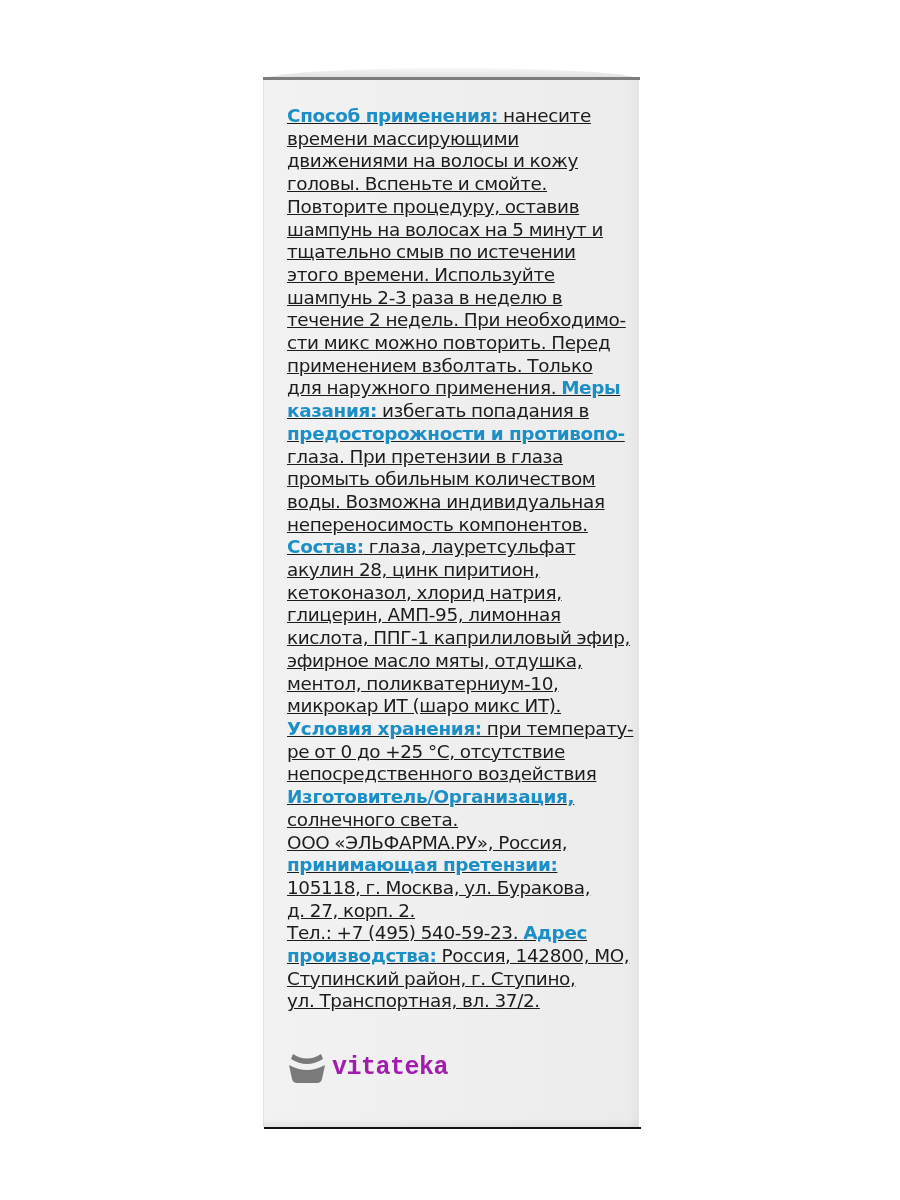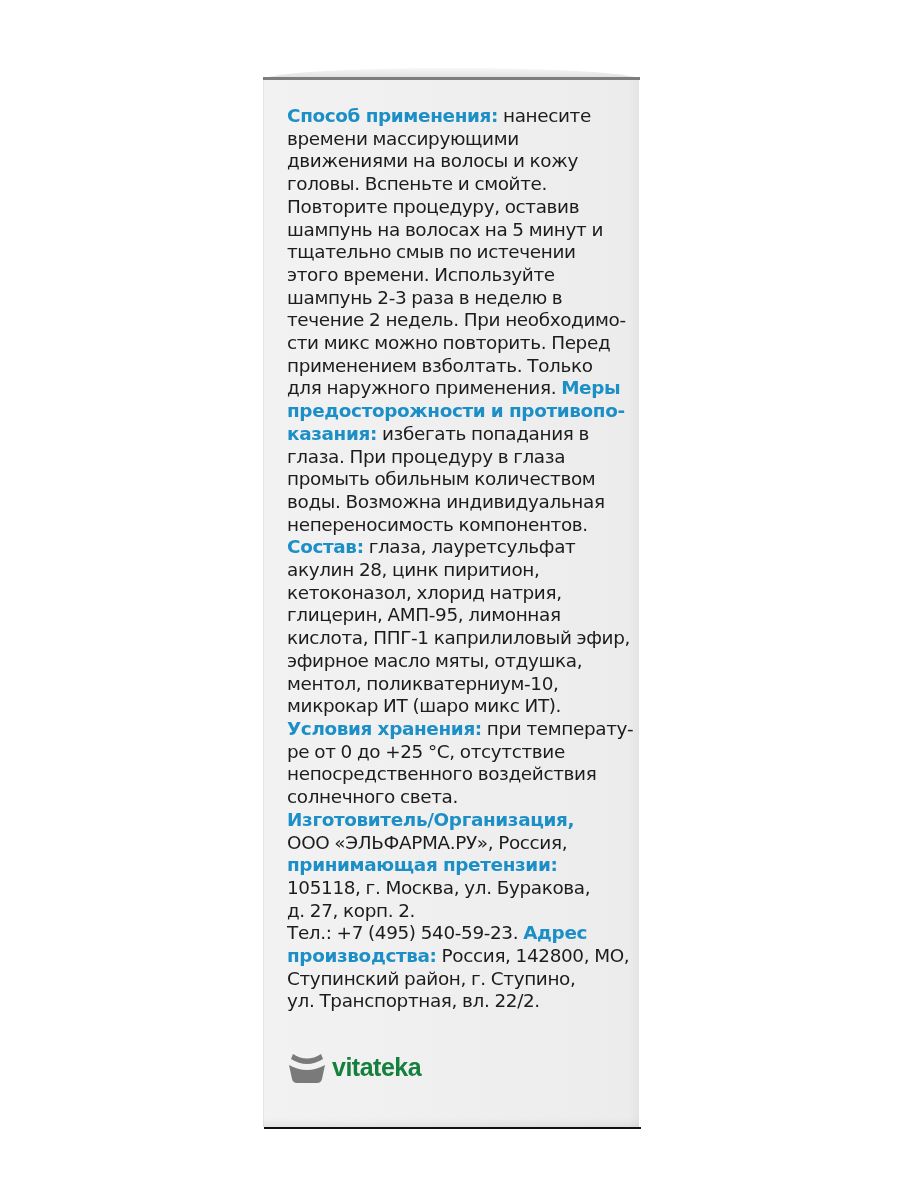--- a/index.html
+++ b/index.html
@@ -67,44 +67,45 @@
       font-family: "DejaVu Sans", sans-serif;
       font-size: 18.4px;
       line-height: 22.7px;
       color: #1c1c1c;
       letter-spacing: -0.35px;
       word-spacing: -0.5px;
     }
     .line {
       display: block;
       white-space: nowrap;
+      text-decoration: underline;
     }
     .hl {
       color: #1c8fc7;
       font-weight: bold;
     }
     .logo {
       position: absolute;
       left: 287px;
       top: 1050px;
       height: 36px;
       display: flex;
       align-items: center;
     }
     .logo-mark {
       width: 40px;
       height: 34px;
       display: inline-block;
     }
     .logo-text {
-      font-family: Liberation Sans, sans-serif;
+      font-family: Liberation Mono, monospace;
       font-weight: bold;
       font-size: 25px;
       letter-spacing: -0.5px;
-      color: #15803d;
+      color: #a21caf;
       margin-left: 5px;
       margin-top: -2px;
     }
   </style>
 </head>
 <body>
 
 <div class="stage">
   <div class="lid"></div>
   <div class="top-edge"></div>
@@ -119,47 +120,47 @@
       <span class="line"><span>головы. Вспеньте и смойте.</span></span>
       <span class="line"><span>Повторите процедуру, оставив</span></span>
       <span class="line"><span>шампунь на волосах на 5 минут и</span></span>
       <span class="line"><span>тщательно смыв по истечении</span></span>
       <span class="line"><span>этого времени. Используйте</span></span>
       <span class="line"><span>шампунь 2-3 раза в неделю в</span></span>
       <span class="line"><span>течение 2 недель. При необходимо-</span></span>
       <span class="line"><span>сти микс можно повторить. Перед</span></span>
       <span class="line"><span>применением взболтать. Только</span></span>
       <span class="line"><span>для наружного применения. </span><span class="hl">Меры</span></span>
+      <span class="line"><span class="hl">казания:</span><span> избегать  попадания в</span></span>
       <span class="line"><span class="hl">предосторожности и противопо-</span></span>
-      <span class="line"><span class="hl">казания:</span><span> избегать  попадания в</span></span>
-      <span class="line"><span>глаза. При процедуру в глаза</span></span>
+      <span class="line"><span>глаза. При претензии в глаза</span></span>
       <span class="line"><span>промыть обильным количеством</span></span>
       <span class="line"><span>воды. Возможна индивидуальная</span></span>
       <span class="line"><span>непереносимость  компонентов.</span></span>
       <span class="line"><span class="hl">Состав:</span><span> глаза, лауретсульфат</span></span>
       <span class="line"><span>акулин 28, цинк пиритион,</span></span>
       <span class="line"><span>кетоконазол, хлорид натрия,</span></span>
       <span class="line"><span>глицерин, АМП-95, лимонная</span></span>
       <span class="line"><span>кислота, ППГ-1 каприлиловый эфир,</span></span>
       <span class="line"><span>эфирное масло мяты,  отдушка,</span></span>
       <span class="line"><span>ментол, поликватерниум-10,</span></span>
       <span class="line"><span>микрокар ИТ (шаро микс ИТ).</span></span>
       <span class="line"><span class="hl">Условия хранения:</span><span> при температу-</span></span>
       <span class="line"><span>ре от 0 до +25 °С, отсутствие</span></span>
       <span class="line"><span>непосредственного воздействия</span></span>
+      <span class="line"><span class="hl">Изготовитель/Организация,</span></span>
       <span class="line"><span>солнечного света.</span></span>
-      <span class="line"><span class="hl">Изготовитель/Организация,</span></span>
       <span class="line"><span>ООО «ЭЛЬФАРМА.РУ», Россия,</span></span>
       <span class="line"><span class="hl">принимающая претензии:</span></span>
       <span class="line"><span>105118, г. Москва, ул. Буракова,</span></span>
       <span class="line"><span>д. 27, корп. 2.</span></span>
       <span class="line"><span>Тел.: +7 (495) 540-59-23. </span><span class="hl">Адрес</span></span>
       <span class="line"><span class="hl">производства:</span><span> Россия, 142800, МО,</span></span>
       <span class="line"><span>Ступинский район, г. Ступино,</span></span>
-      <span class="line"><span>ул. Транспортная, вл. 22/2.</span></span>
+      <span class="line"><span>ул. Транспортная, вл. 37/2.</span></span>
     </div>
 
   <div class="logo">
     <svg class="logo-mark" viewBox="0 0 40 34">
       <path d="M6 3 Q20 12 34 3 L36 8 Q20 18 4 8 Z" fill="#7a7a7a"></path>
       <path d="M2 14 Q20 24 38 14 L35 28 Q34 32 30 32 L10 32 Q6 32 5 28 Z" fill="#7a7a7a"></path>
     </svg>
     <span class="logo-text">vitateka</span>
   </div>
 </div>

